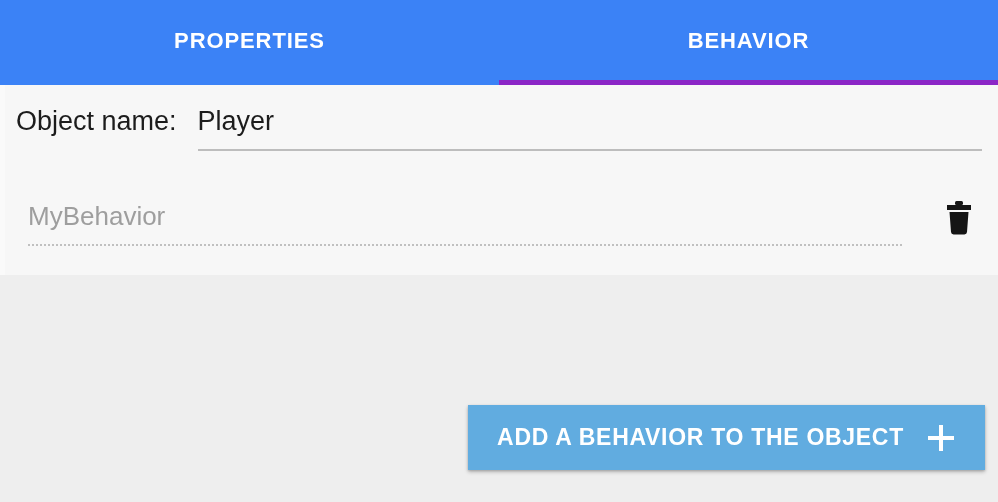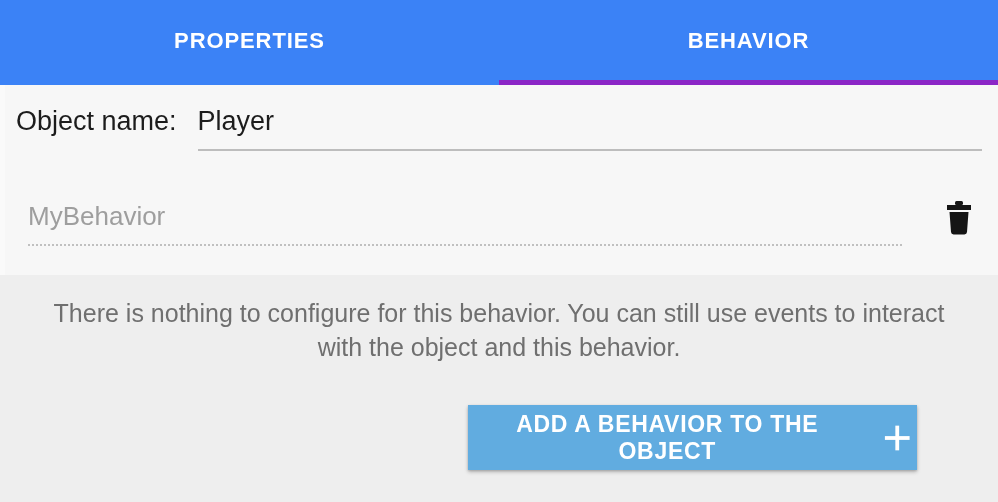--- a/index.html
+++ b/index.html
@@ -169,21 +169,21 @@
     text-align: center;
     font-size: 25px;
     line-height: 1.35;
     color: #6f6f6f;
   }
 
   .add-btn {
     position: absolute;
     left: 468px;
     top: 130px;
-    width: 449px;
+    width: 517px;
     height: 65px;
     background: #61ACE0;
     border: none;
     color: #ffffff;
     font-family: "Liberation Sans", sans-serif;
     font-size: 23px;
     font-weight: bold;
     letter-spacing: 0.7px;
     display: flex;
     align-items: center;
@@ -229,21 +229,20 @@
         <svg width="30" height="34" viewBox="0 0 30 34">
           <rect x="11" y="0" width="8" height="4" rx="1.5" fill="#151515"></rect>
           <rect x="3" y="4" width="24" height="5" fill="#151515"></rect>
           <path d="M5.5 11 H24.5 L23 31 a2.6 2.6 0 0 1 -2.6 2.4 H9.6 A2.6 2.6 0 0 1 7 31 Z" fill="#151515"></path>
         </svg>
       </div>
     </div>
   </div>
 
   <div class="lower">
-    <div class="message">There is nothing to configure for this behavior. You can still use events to interact with the object and this behavior.</div>
 
     <button class="add-btn">
       <span>ADD A BEHAVIOR TO THE OBJECT</span>
       <svg width="30" height="30" viewBox="0 0 30 30">
         <rect x="13" y="2" width="4" height="26" fill="#ffffff"></rect>
         <rect x="2" y="13" width="26" height="4" fill="#ffffff"></rect>
       </svg>
     </button>
   </div>
 

